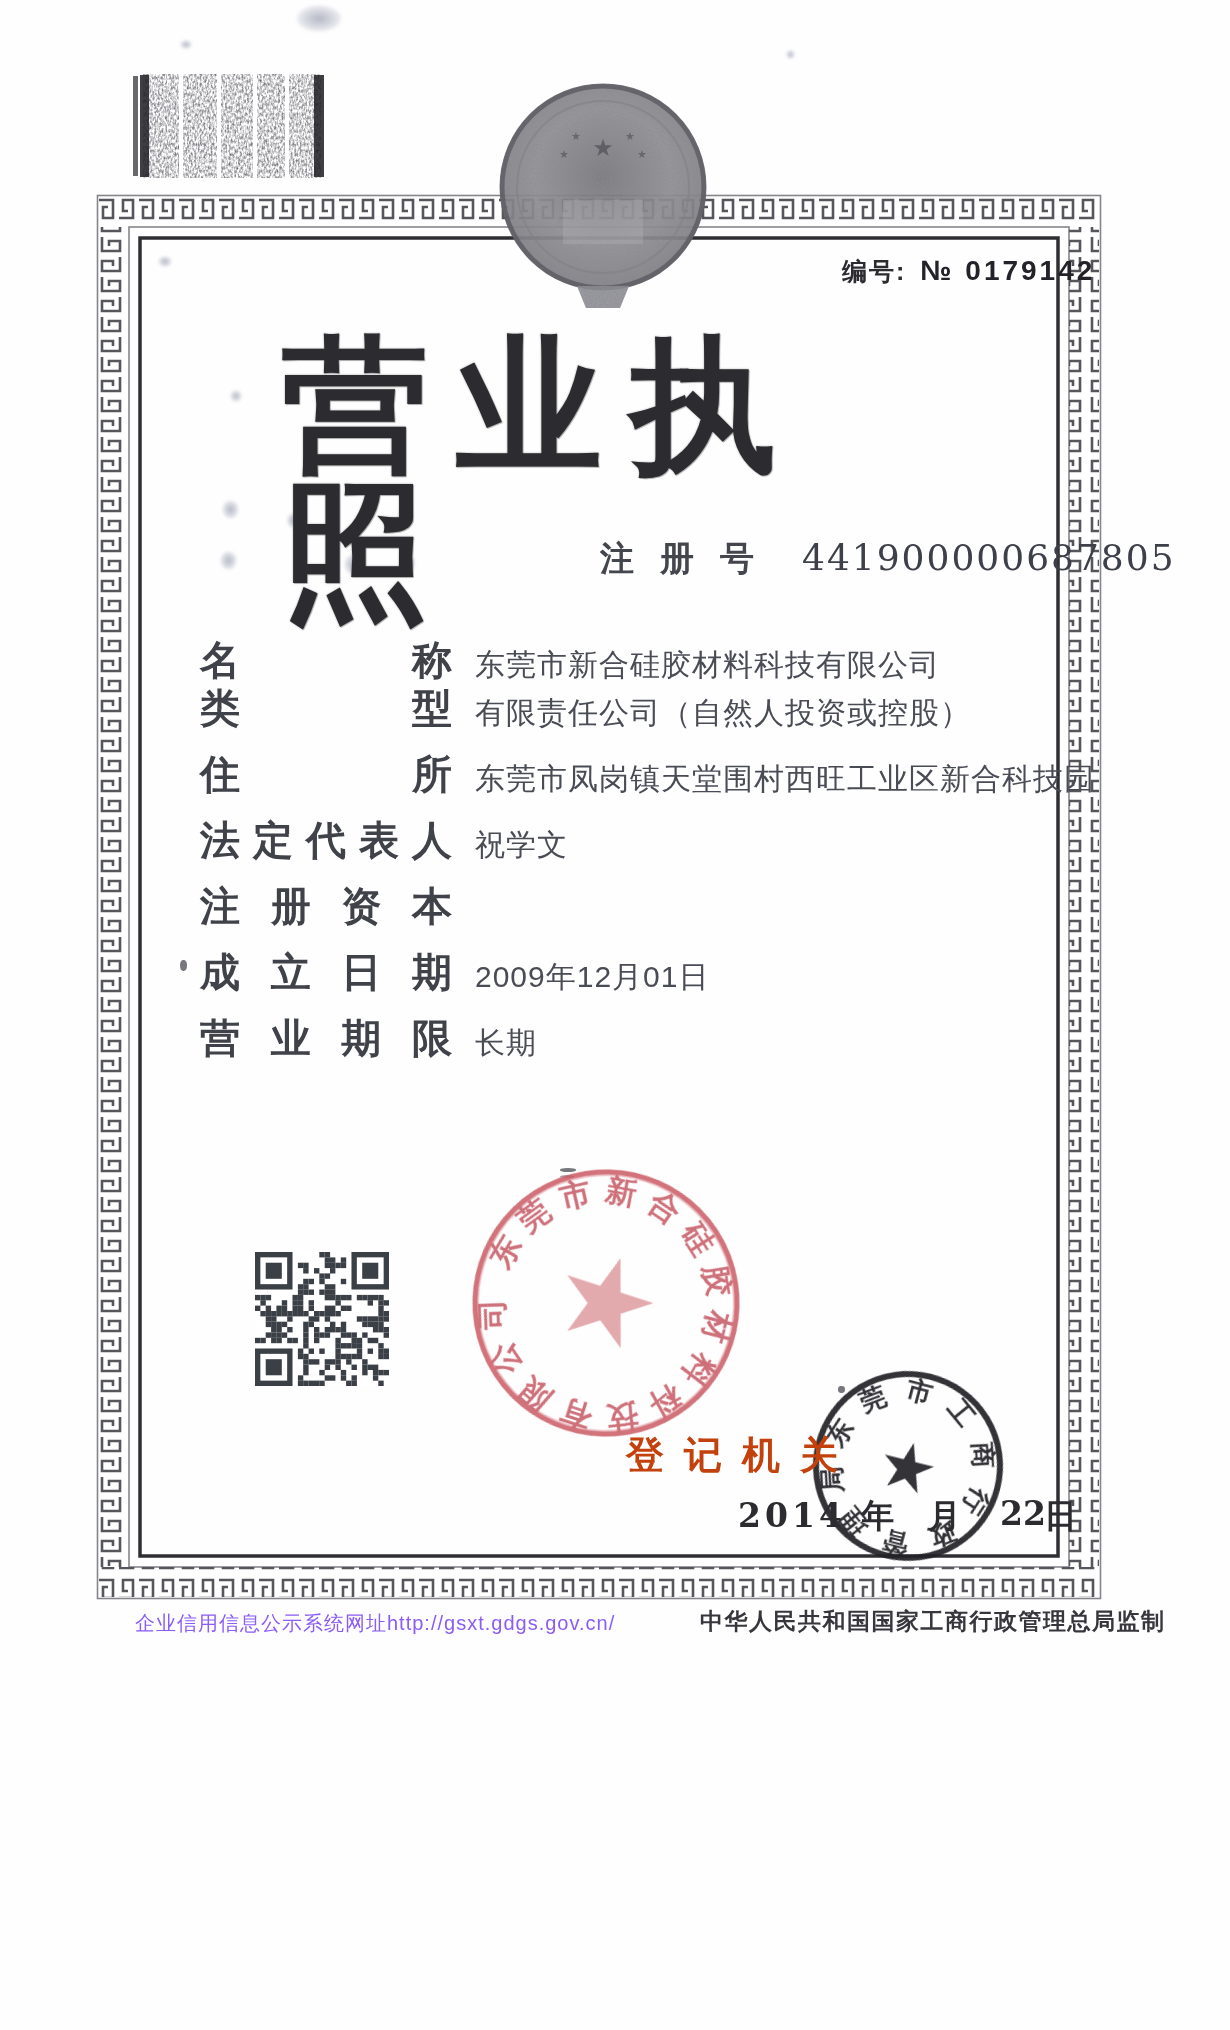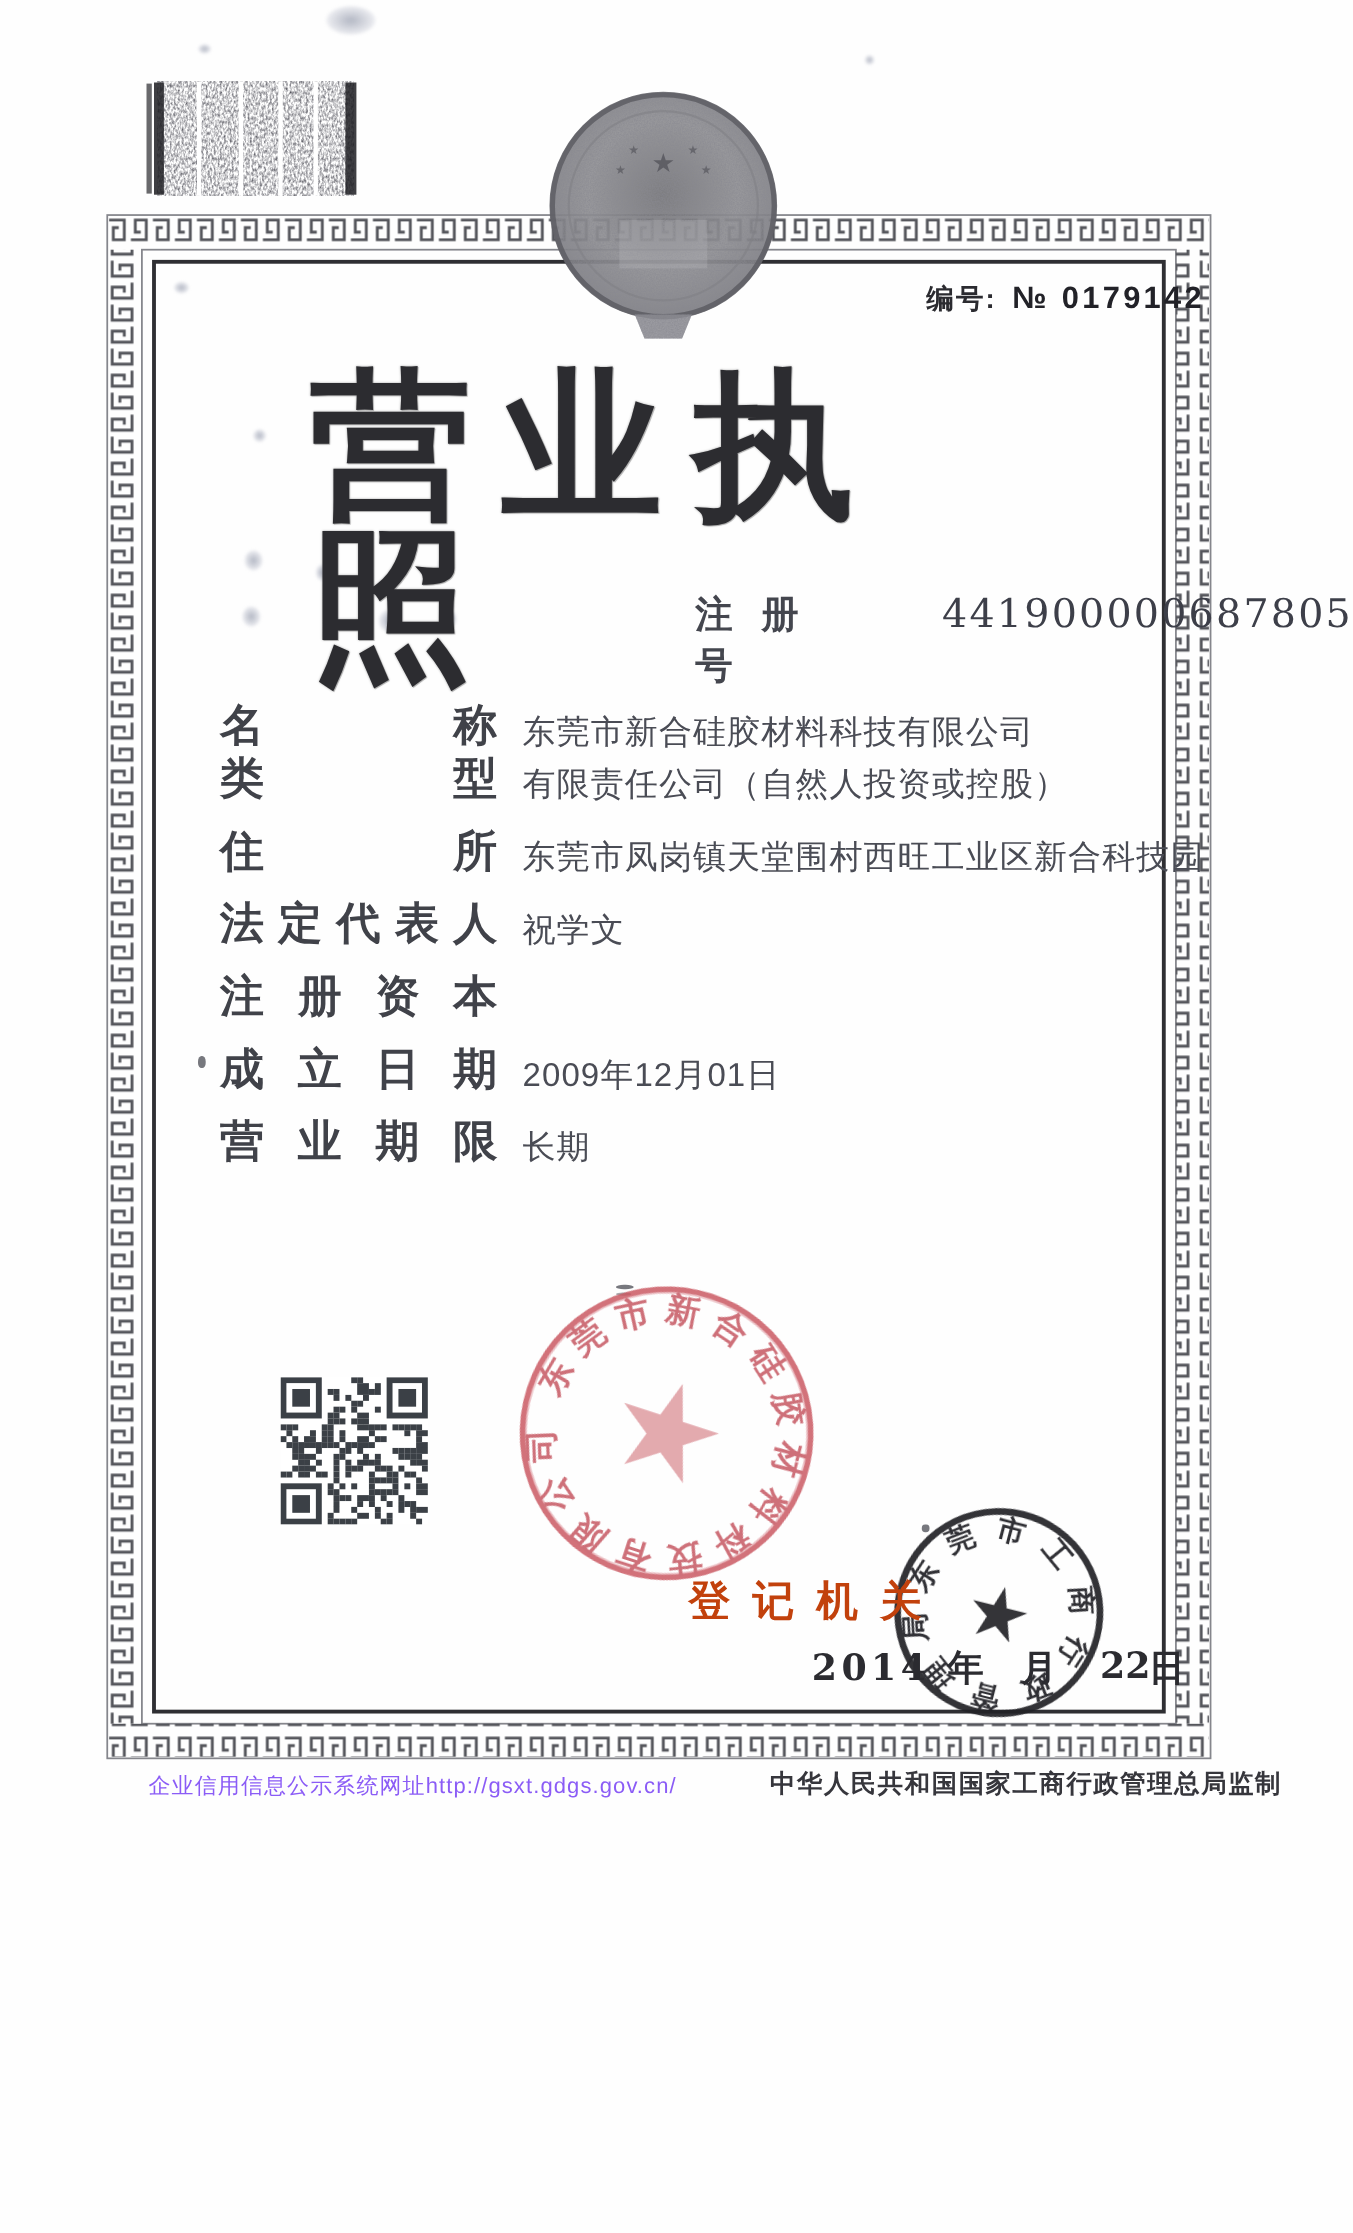--- a/index.html
+++ b/index.html
@@ -12,21 +12,21 @@
   #serial-line{position:absolute;left:842px;top:255px;display:flex;align-items:baseline;z-index:3;}
   #serial-label{font-size:25px;font-weight:700;color:#2b2b30;letter-spacing:2px;}
   #serial-no{font-size:28px;font-weight:700;margin-left:14px;color:#222228;
              font-family:Liberation Sans, sans-serif;letter-spacing:3px;}
 
   #doc-title{position:absolute;left:282px;top:332px;width:660px;z-index:3;
              font-size:146px;font-weight:900;letter-spacing:28px;color:#2c2c30;
              text-shadow:0 0 2px rgba(20,20,20,.45), 1px 1px 0 rgba(40,40,40,.25);
              font-family:"DejaVu Sans","Liberation Sans",sans-serif;line-height:1;}
 
-  #regno-line{position:absolute;left:632px;top:536px;display:flex;align-items:baseline;z-index:3;gap:32px;}
+  #regno-line{position:absolute;left:600px;top:536px;display:flex;align-items:baseline;z-index:3;}
   #regno-label{font-size:34px;color:#44464e;letter-spacing:26px;font-weight:600;}
   #regno-value{font-size:36px;color:#3d3f49;letter-spacing:2px;margin-left:22px;
                font-family:"DejaVu Serif","Liberation Serif",serif;}
 
   
   .field-row{position:absolute;left:200px;display:flex;align-items:flex-start;z-index:3;}
   .field-label{width:252px;font-size:40px;font-weight:600;color:#404249;
                text-align:justify;text-align-last:justify;line-height:1.1;flex:none;}
   .field-value{margin-left:23px;font-size:30px;color:#4a4c55;padding-top:7px;letter-spacing:1px;}
   .field-value.para{width:592px;font-size:22px;line-height:29px;padding-top:2px;

